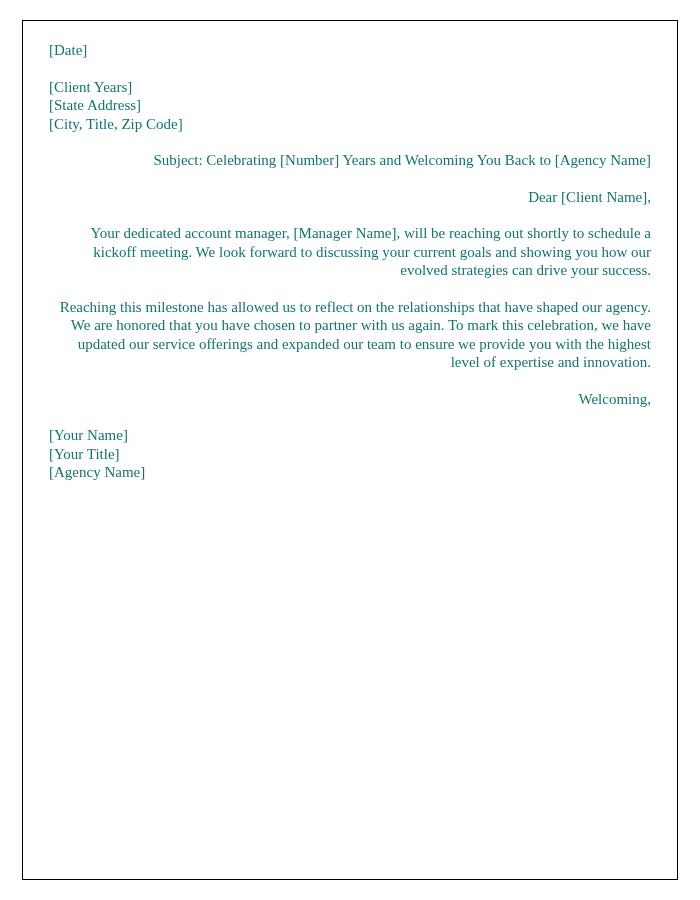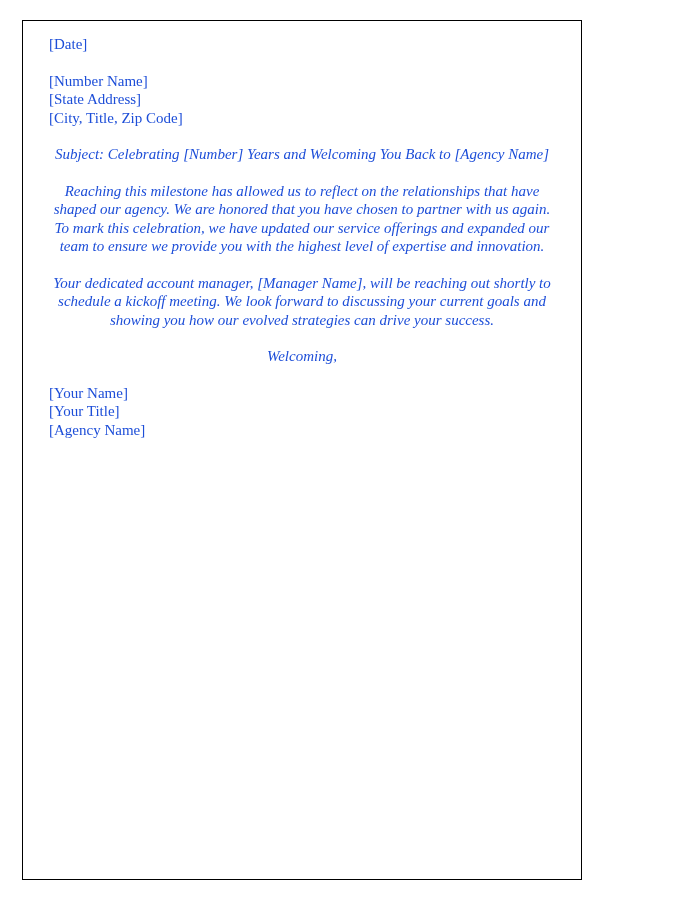--- a/index.html
+++ b/index.html
@@ -12,66 +12,66 @@
     width: 700px;
     height: 900px;
     background: #ffffff;
     position: relative;
     box-sizing: border-box;
   }
   .page {
     position: absolute;
     left: 22px;
     top: 20px;
-    width: 560px;
+    width: 656px;
     height: 860px;
     border: 1px solid #000000;
     box-sizing: border-box;
     background: #ffffff;
-    padding: 14px 26px 0 26px;
-    color: #1d4ed8;
+    padding: 20px 26px 0 26px;
+    color: #0f766e;
     font-size: 15px;
     line-height: 18.5px;
   }
   .block {
     margin: 0 0 18px 0;
   }
   .line {
     margin: 0;
     padding: 0;
   }
   .para {
     margin: 0 0 18px 0;
-    text-align: center;
-    font-style: italic;
+    text-align: right;
   }
 </style>
 </head>
 <body>
 
 <div class="canvas">
   <div class="page">
 
     <div class="block">
       <p class="line">[Date]</p>
     </div>
 
     <div class="block">
-      <p class="line">[Number Name]</p>
+      <p class="line">[Client Years]</p>
       <p class="line">[State Address]</p>
       <p class="line">[City, Title, Zip Code]</p>
     </div>
 
     <p class="para">Subject: Celebrating [Number] Years and Welcoming You Back to [Agency Name]</p>
 
+    <p class="para">Dear [Client Name],</p>
 
 
+    <p class="para">Your dedicated account manager, [Manager Name], will be reaching out shortly to schedule a kickoff meeting. We look forward to discussing your current goals and showing you how our evolved strategies can drive your success.</p>
+
     <p class="para">Reaching this milestone has allowed us to reflect on the relationships that have shaped our agency. We are honored that you have chosen to partner with us again. To mark this celebration, we have updated our service offerings and expanded our team to ensure we provide you with the highest level of expertise and innovation.</p>
-
-    <p class="para">Your dedicated account manager, [Manager Name], will be reaching out shortly to schedule a kickoff meeting. We look forward to discussing your current goals and showing you how our evolved strategies can drive your success.</p>
 
 
     <p class="para">Welcoming,</p>
 
     <div class="block">
       <p class="line">[Your Name]</p>
       <p class="line">[Your Title]</p>
       <p class="line">[Agency Name]</p>
     </div>
 

